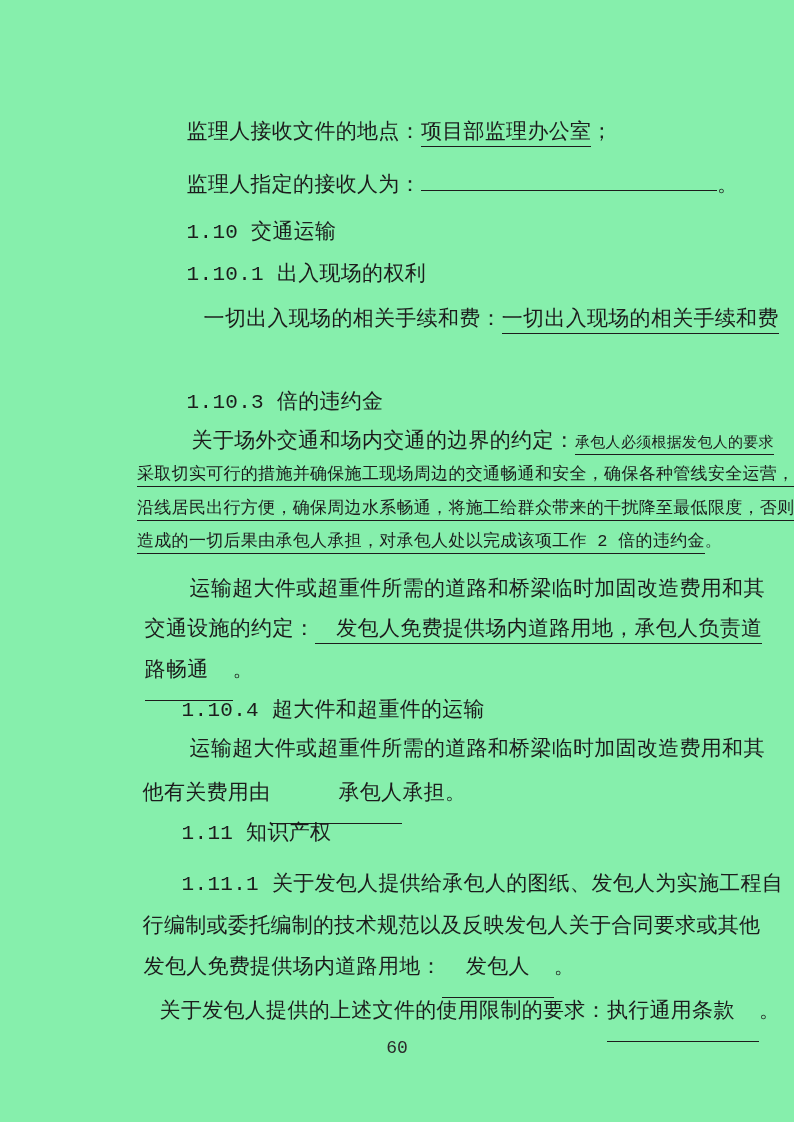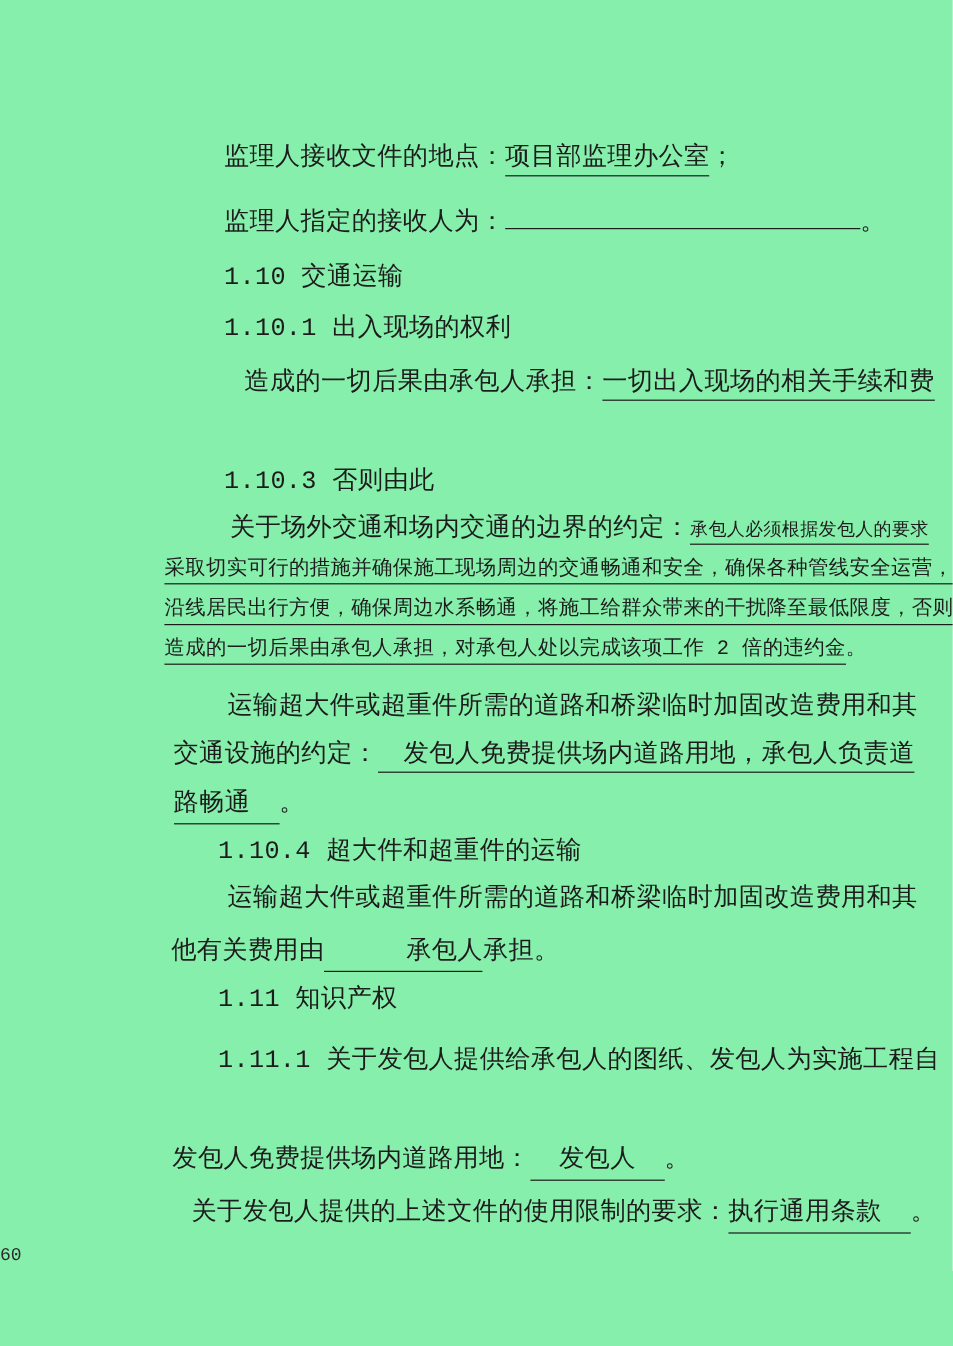--- a/index.html
+++ b/index.html
@@ -15,21 +15,21 @@
   .line {
     position:absolute;
     font-size:21px;
     line-height:27px;
     white-space:pre;
     letter-spacing:0.3px;
   }
   .sm { font-size:17px; line-height:23px; }
   .sm-inline { font-size:15px; }
   .u { border-bottom:1.6px solid #1c1c1c; padding-bottom:2px; }
-  .uw { display:inline-block; border-bottom:1.6px solid #1c1c1c; padding-bottom:2px; }
+  .uw { display:inline-block; border-bottom:1.6px solid #1c1c1c; padding-bottom:16px; }
   .ub-blank { display:inline-block; border-bottom:1.6px solid #1c1c1c; height:1.05em; vertical-align:baseline; }
   
   .l1  { top:92px;  left:135px; }
   .l2  { top:142px; left:135px; }
   .l3  { top:192px; left:135px; }
   .l4  { top:234px; left:135px; }
   .l5  { top:279px; left:152px; }
   .l6  { top:320px; left:140px; }
   .l7  { top:362px; left:135px; }
   .l8  { top:401px; left:140px; }
@@ -48,21 +48,22 @@
   .l21 { top:927px; left:92px; }
   .l22 { top:971px; left:108px; }
   .w-blank-long { width:296px; }
   .w-chengbaoren { width:132px; text-align:right; }
   .w-fabaoren { width:112px; text-align:center; }
   .w-zhixing { width:152px; text-align:left; }
   .w-luchangtong { width:88px; text-align:left; }
   .page-number {
     position:absolute;
     top:1038px; left:0; width:794px;
-    font-size:15px;
+    text-align:center;
+    font-size:18px;
     color:#2a2a2a;
   }
 </style>
 </head>
 <body>
 
 <div class="page">
 
   <div class="line l1">
     <span>监理人接收文件的地点：</span><span class="u">项目部监理办公室</span><span>；</span>
@@ -74,26 +75,26 @@
 
   <div class="line l3">
     <span>1.10 交通运输</span>
   </div>
 
   <div class="line l4">
     <span>1.10.1 出入现场的权利</span>
   </div>
 
   <div class="line l5">
-    <span>造成的一切后果由承包人承担：</span><span class="u">一切出入现场的相关手续和费</span>
+    <span>一切出入现场的相关手续和费：</span><span class="u">一切出入现场的相关手续和费</span>
   </div>
 
 
   <div class="line l7">
-    <span>1.10.3 否则由此</span>
+    <span>1.10.3 倍的违约金</span>
   </div>
 
   <div class="line l8">
     <span>关于场外交通和场内交通的边界的约定：</span><span class="u sm-inline">承包人必须根据发包人的要求</span>
   </div>
 
   <div class="line l9 sm">
     <span class="u">采取切实可行的措施并确保施工现场周边的交通畅通和安全，确保各种管线安全运营，确保</span>
   </div>
 
@@ -130,20 +131,23 @@
   </div>
 
   <div class="line l18">
     <span>1.11 知识产权</span>
   </div>
 
   <div class="line l19">
     <span>1.11.1 关于发包人提供给承包人的图纸、发包人为实施工程自</span>
   </div>
 
+  <div class="line l20">
+    <span>行编制或委托编制的技术规范以及反映发包人关于合同要求或其他</span>
+  </div>
 
   <div class="line l21">
     <span>发包人免费提供场内道路用地：</span><span class="uw w-fabaoren">发包人</span><span>。</span>
   </div>
 
   <div class="line l22">
     <span>关于发包人提供的上述文件的使用限制的要求：</span><span class="uw w-zhixing">执行通用条款</span><span>。</span>
   </div>
 
   <div class="page-number">60</div>

